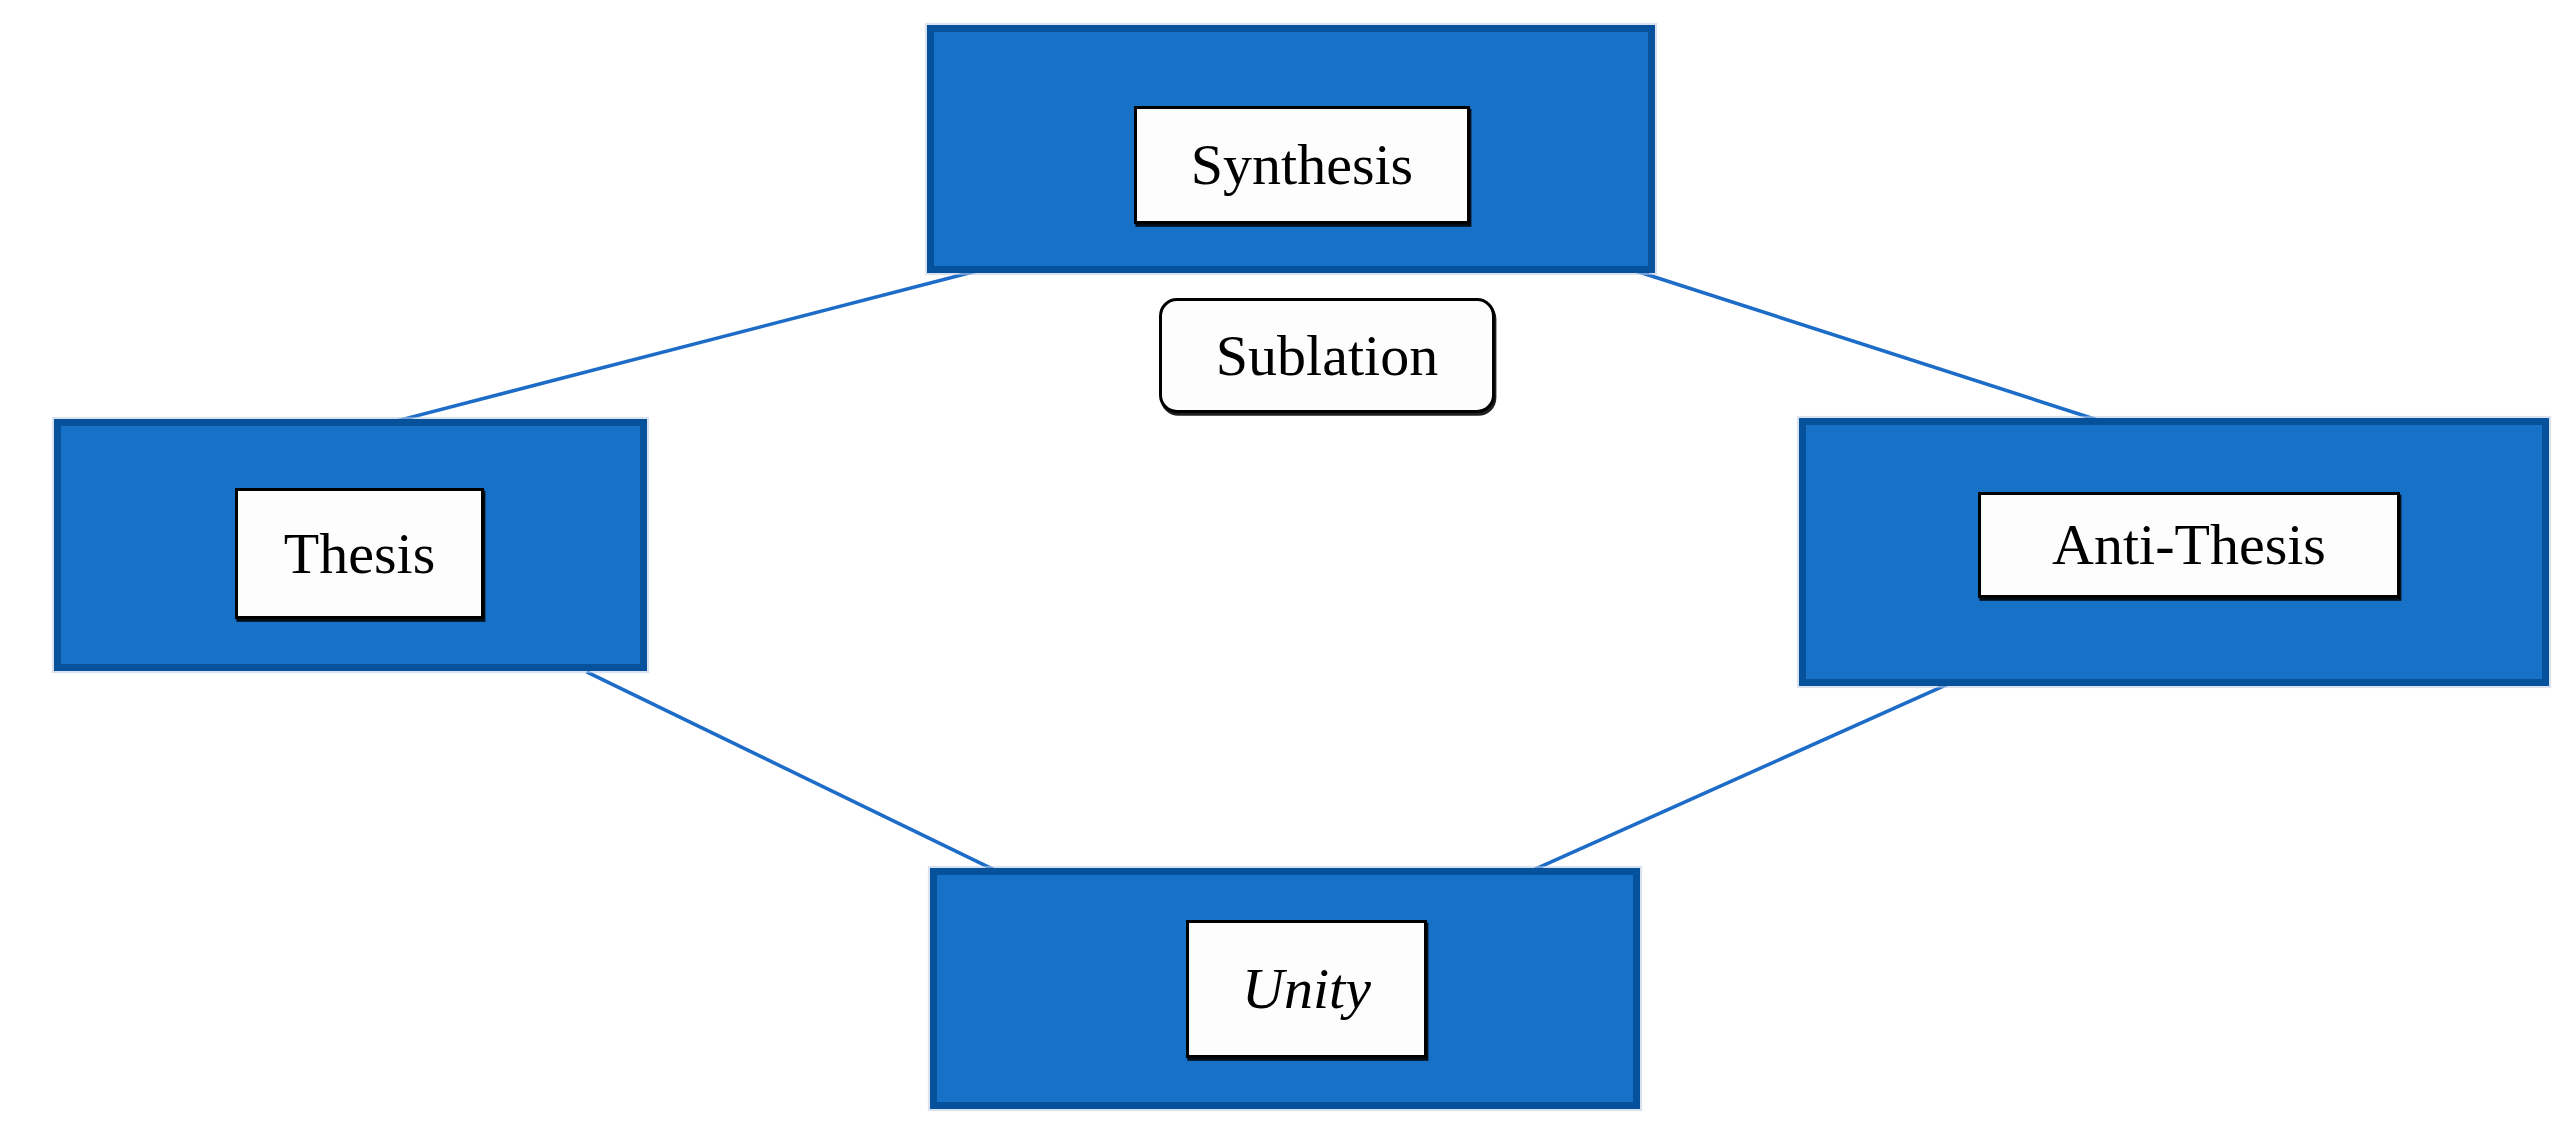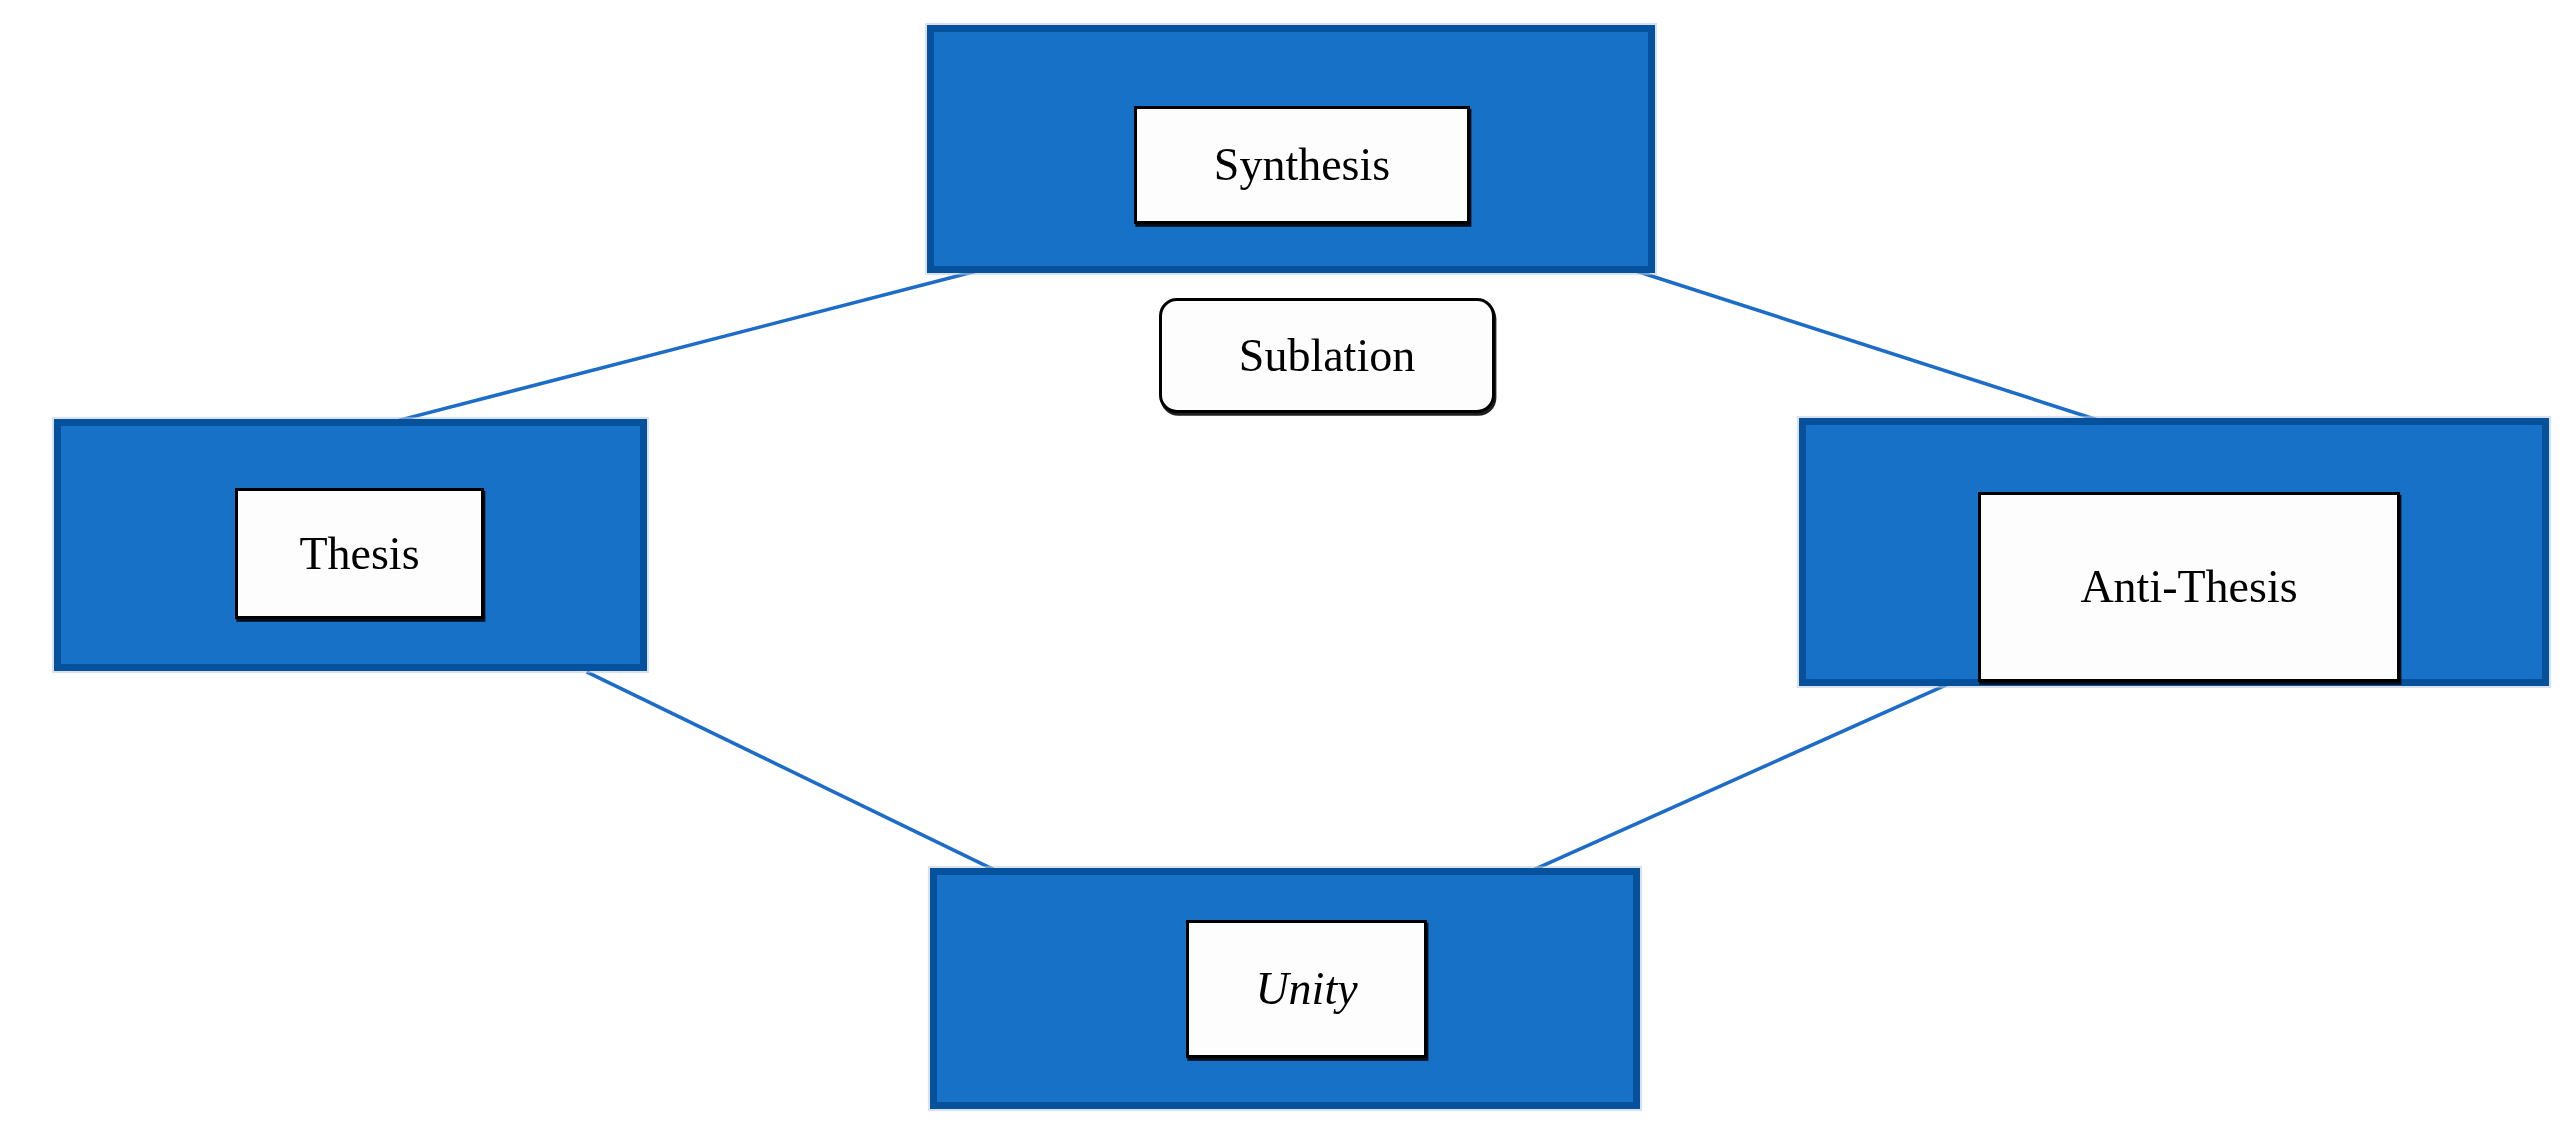--- a/index.html
+++ b/index.html
@@ -35,38 +35,38 @@
     box-shadow: 0 0 0 2.1px rgba(186, 202, 224, 0.55);
   }
   .label, .edge-label {
     display: flex;
     align-items: center;
     justify-content: center;
     background: #FDFDFD;
     border: 3.5px solid #000000;
     box-sizing: border-box;
     color: #000000;
-    font-size: 46px;
+    font-size: 58px;
     line-height: 1;
     white-space: nowrap;
     box-shadow: 1.4px 2.8px 0 rgba(0,0,0,0.88);
   }
   .label { position: absolute; }
   .edge-label { position: absolute; z-index: 3; }
 
   
   .node-synthesis   { left: 927px; top: 25px;   width: 728px; height: 248px; }
   .node-thesis      { left: 28px;   top: 419px;  width: 593px;  height: 252px; margin-left: 26px; }
   .node-antithesis  { left: 1799px; top: 418px;  width: 750px; height: 268px; }
   .node-unity       { left: 930px; top: 868px; width: 710px; height: 241px; }
 
   
   .node-synthesis  .label { left: 200px; top: 74px; width: 336px; height: 118px; }
   .node-thesis     .label { left: 174px; top: 62px;  width: 249px; height: 131px; }
-  .node-antithesis .label { left: 172px; top: 67px;  width: 422px; height: 190px; text-align: center; }
+  .node-antithesis .label { left: 172px; top: 67px;  width: 422px; height: 106px; text-align: center; }
   .node-unity      .label { left: 249px; top: 45px;  width: 241px; height: 138px; font-style: italic; }
 
   
   .edge-sublation     { left: 1159px; top: 298px;  width: 336px; height: 115px; border-radius: 18px; }
   .edge-selfsublation { left: 1118px; top: 723px; width: 443px; height: 124px; }
 </style>
 </head>
 <body>
 
 <div class="canvas">

